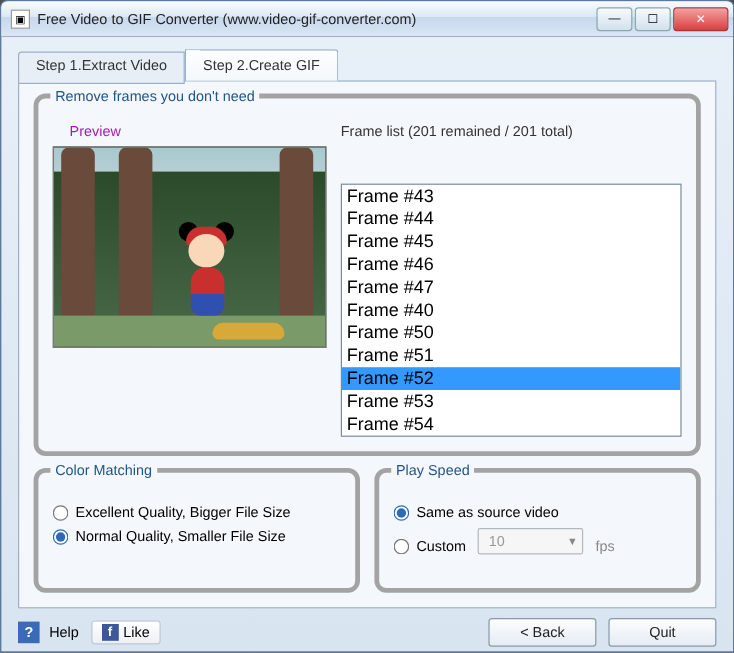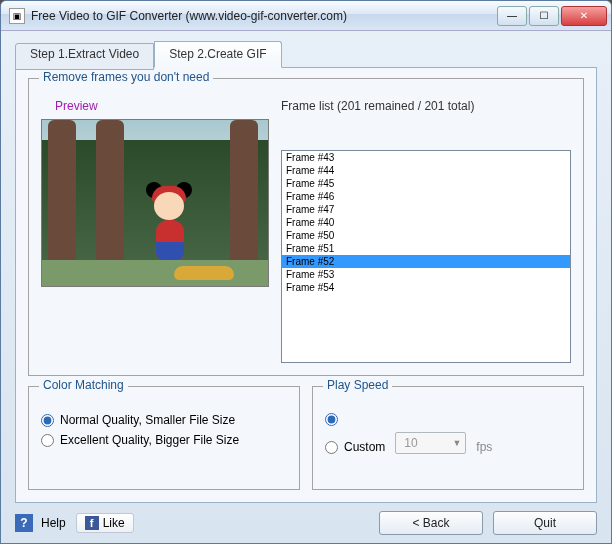--- a/index.html
+++ b/index.html
@@ -74,22 +74,22 @@
   flex: 1;
   border: 1px solid #9cb0c8;
   background: #f4f8fc;
   padding: 10px 12px 12px 12px;
   display: flex;
   flex-direction: column;
   gap: 10px;
 }
 
 .group {
-  border: 1px solid #a3a3a3;
-  border-radius: 0;
+  border: 4px solid #a3a3a3;
+  border-radius: 10px;
   padding: 20px 12px 12px 12px;
   position: relative;
   background: #f4f8fc;
 }
 .group-title {
   position: absolute;
   top: -9px; left: 10px;
   background: #f4f8fc;
   padding: 0 4px;
   color: #22558b;
@@ -125,21 +125,21 @@
 
 .framelist-col { flex: 1; display: flex; gap: 10px;}
 .frame-list-wrap { flex: 1; display:flex; flex-direction:column;gap:31px;}
 .frame-list-label { color: #333; margin-bottom: 6px; }
 .listbox {
   flex: 1;
   border: 1px solid #7a8a9a;
   background: #fff;
   overflow-y: scroll;
   height: 180px;
-  font-size: 10px;
+  font-size: 15px;
 }
 .listbox .item { padding: 1px 4px; cursor: pointer; white-space: nowrap;}
 .listbox .item.selected { background: #3399ff; color: #000000; }
 
 .side-btns { width: 86px; display:flex; flex-direction:column; gap: 28px; padding-top: 20px;}
 .btn {
   height: 24px;
   border: 1px solid #8a9aaa;
   border-radius: 3px;
   background: linear-gradient(to bottom,#fdfdfd,#e4ecf4);
@@ -150,38 +150,38 @@
 }
 .nav-pair { display:flex; gap:6px; justify-content:center;}
 .nav-pair .btn { width: 30px; }
 
 .lower { display: flex; gap: 12px; }
 .lower .group { flex: 1; min-height: 104px;}
 .radio-row { display:flex; align-items:center; gap:6px; margin: 6px 0; }
 .radio-row input[type=radio]{ accent-color: #2a6ab8;}
 .speed-custom { display:flex; align-items:flex-end; gap:10px;}
 .combo {
-  width: 71px; height: 22px;
+  width: 88px; height: 22px;
   border: 1px solid #b0b8c0;
   background: #f6f6f6;
   color: #999;
   display:flex; align-items:center; justify-content:space-between;
   padding: 0 4px 0 8px;
   border-radius: 2px;
 }
 .combo .chev { font-size: 9px; color:#888;}
 .fps-label { color:#888; }
 
 .footer { display:flex; align-items:center; gap:10px; padding-top: 8px; }
 .footer .spacer { flex: 1; }
 .help { display:flex; align-items:center; gap:8px; cursor:pointer;}
 .help-icon { width:18px; height:18px; background:#3a6ab8; color:#fff; display:flex;align-items:center;justify-content:center; font-weight:bold; font-size:12px;}
 .fb-like { display:flex; align-items:center; gap:4px; border:1px solid #c0c8d8; background:linear-gradient(#fff,#eef0f4); padding:2px 8px; border-radius:3px; cursor:pointer;}
 .fb-icon { width:14px; height:14px; background:#3b5998; color:#fff; font-weight:bold; display:flex;align-items:center;justify-content:center; font-size:11px;}
-.footer .btn { width: 104px; }
+.footer .btn { width: 90px; }
 </style>
 </head>
 <body>
 
 <div class="window">
   <div class="titlebar">
     <span class="app-icon">▣</span>
     <span class="title-text">Free Video to GIF Converter (www.video-gif-converter.com)</span>
     <div class="win-btns">
       <div class="win-btn">—</div>
@@ -242,33 +242,34 @@
                 </div>
             </div>
           </div>
         </div>
       </div>
 
       <div class="lower">
         <div class="group">
           <span class="group-title">Color Matching</span>
           <label class="radio-row">
+            <input type="radio" name="cm" style="">
+            <span>Excellent Quality, Bigger File Size</span>
+          </label>
+          <label class="radio-row">
             <input type="radio" name="cm" checked="" style="">
             <span>Normal Quality, Smaller File Size</span>
-          </label>
-          <label class="radio-row">
-            <input type="radio" name="cm" style="">
-            <span>Excellent Quality, Bigger File Size</span>
           </label>
         </div>
 
         <div class="group">
           <span class="group-title">Play Speed</span>
           <label class="radio-row">
             <input type="radio" name="ps" checked="" style="">
+            <span>Same as source video</span>
           </label>
           <div class="radio-row speed-custom">
             <label class="radio-row" style="margin:0">
               <input type="radio" name="ps" style="">
               <span>Custom</span>
             </label>
             <div class="combo">
               <span>10</span>
               <span class="chev">▼</span>
             </div>

